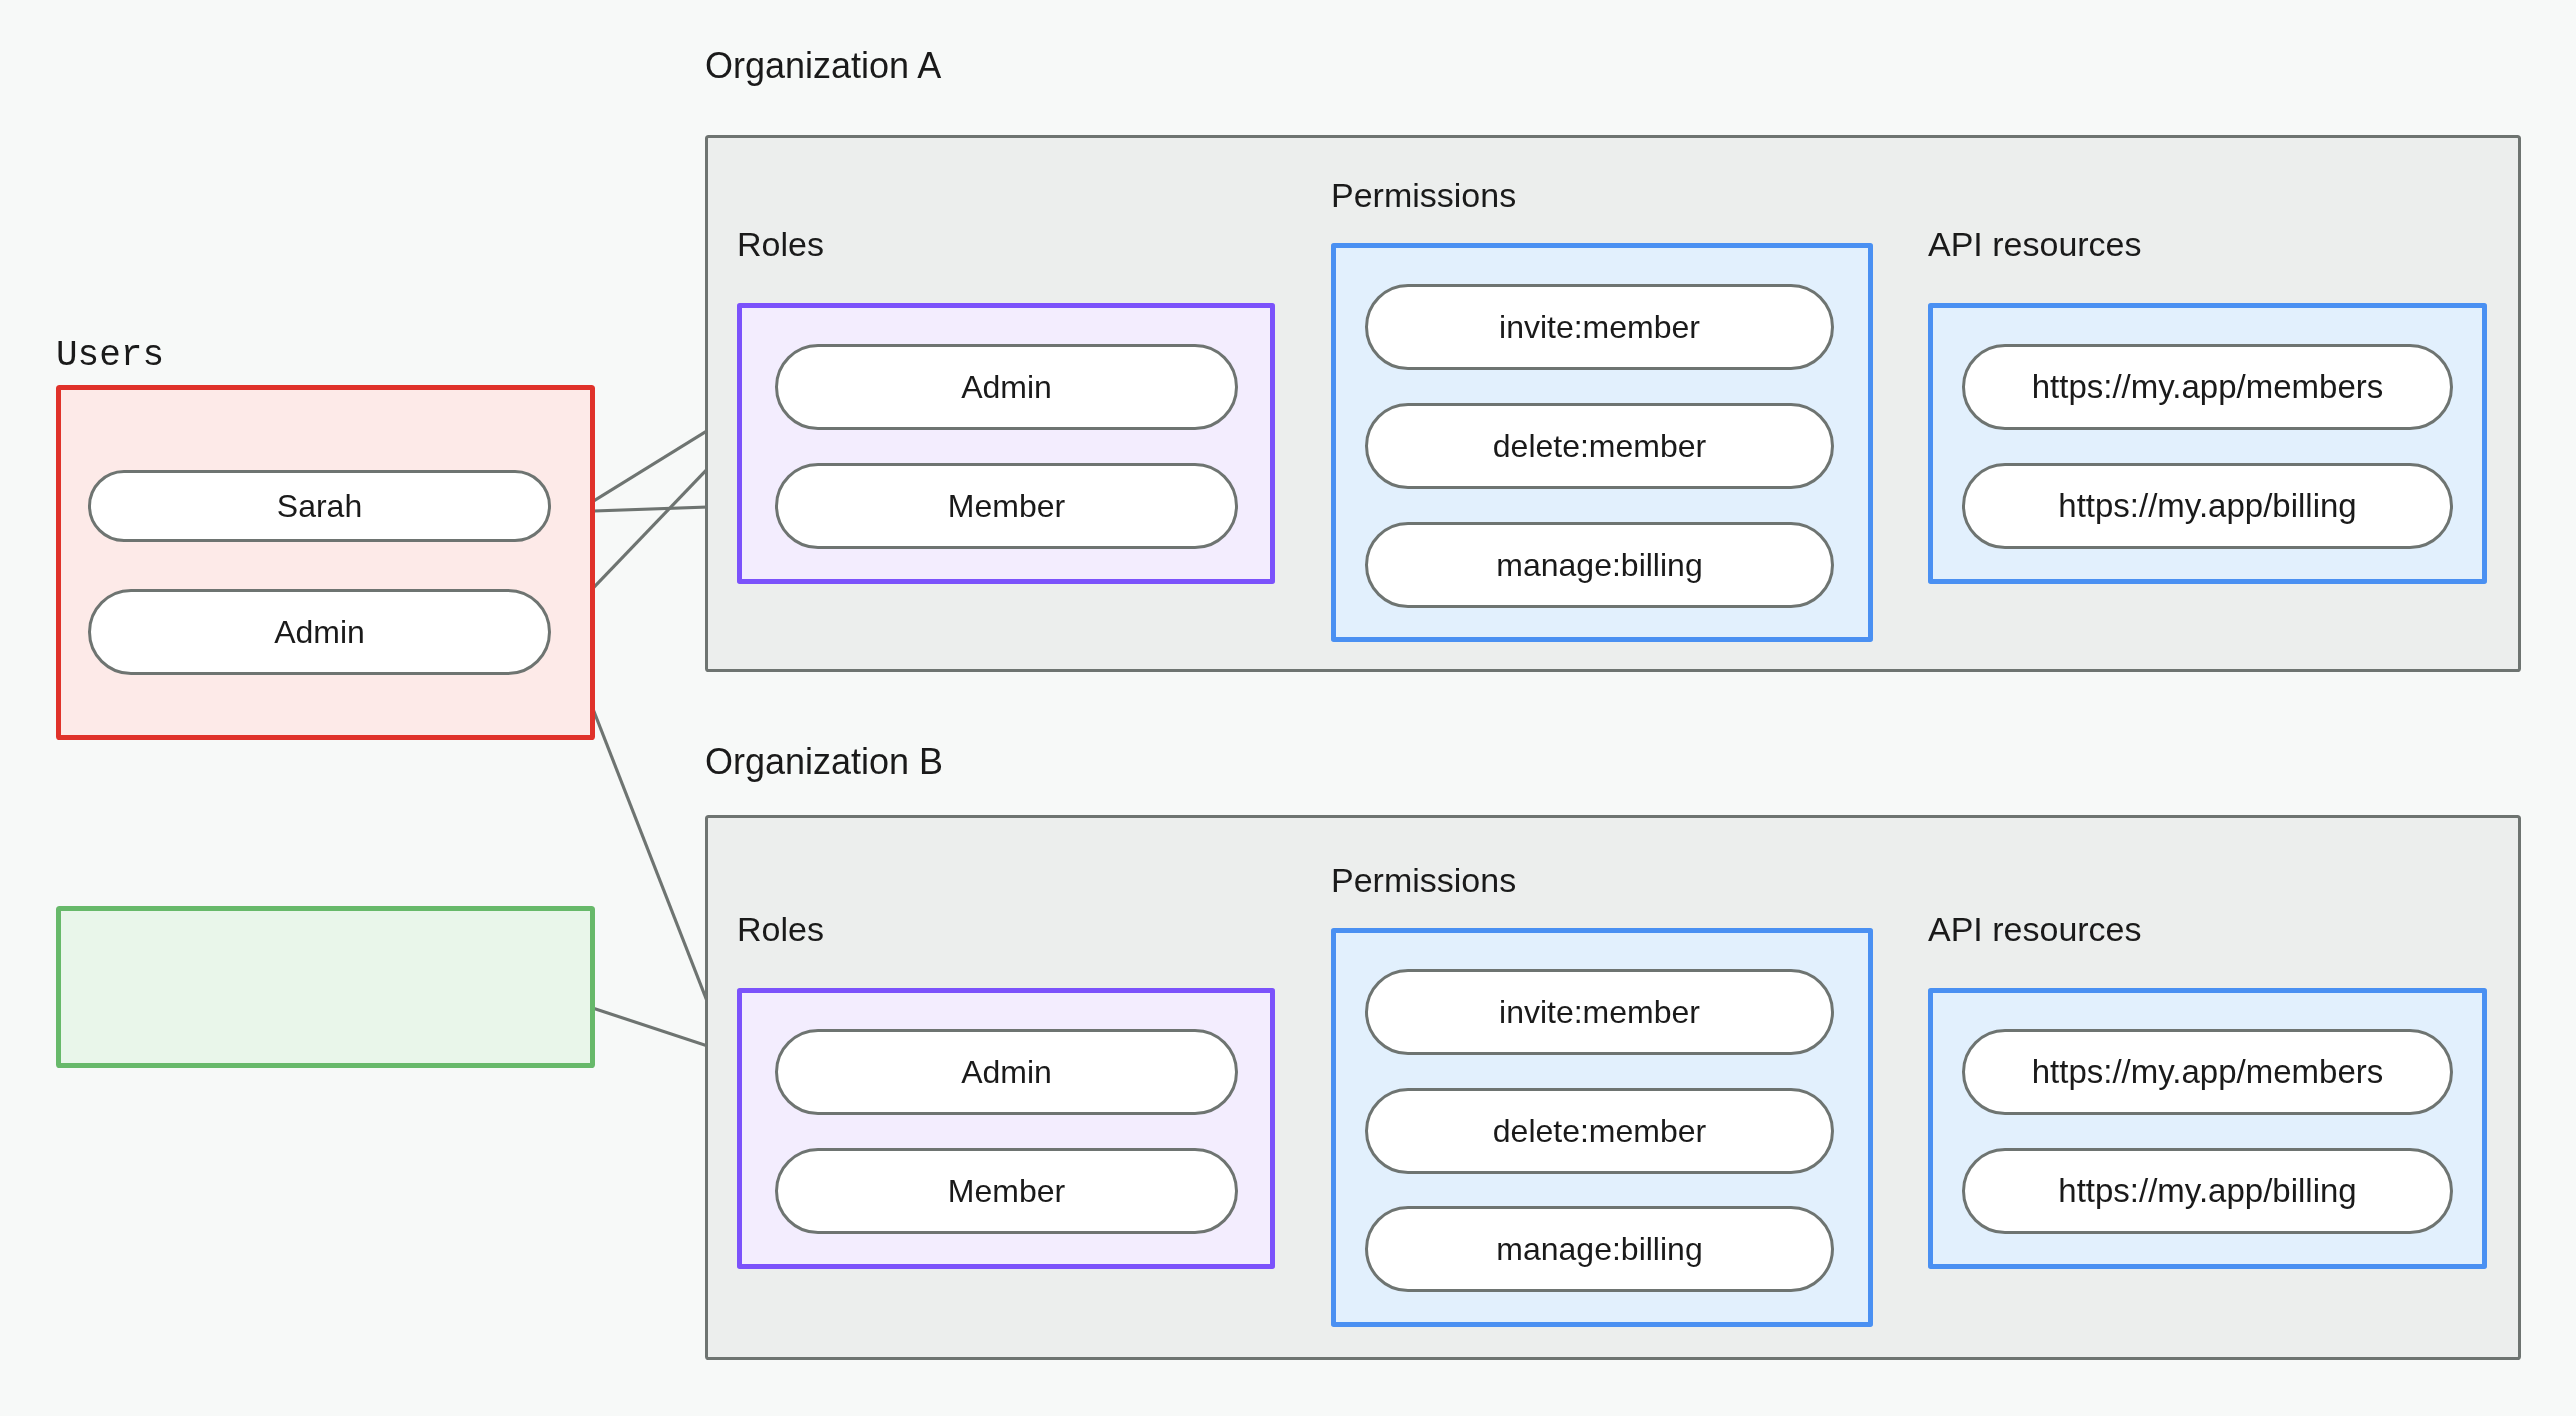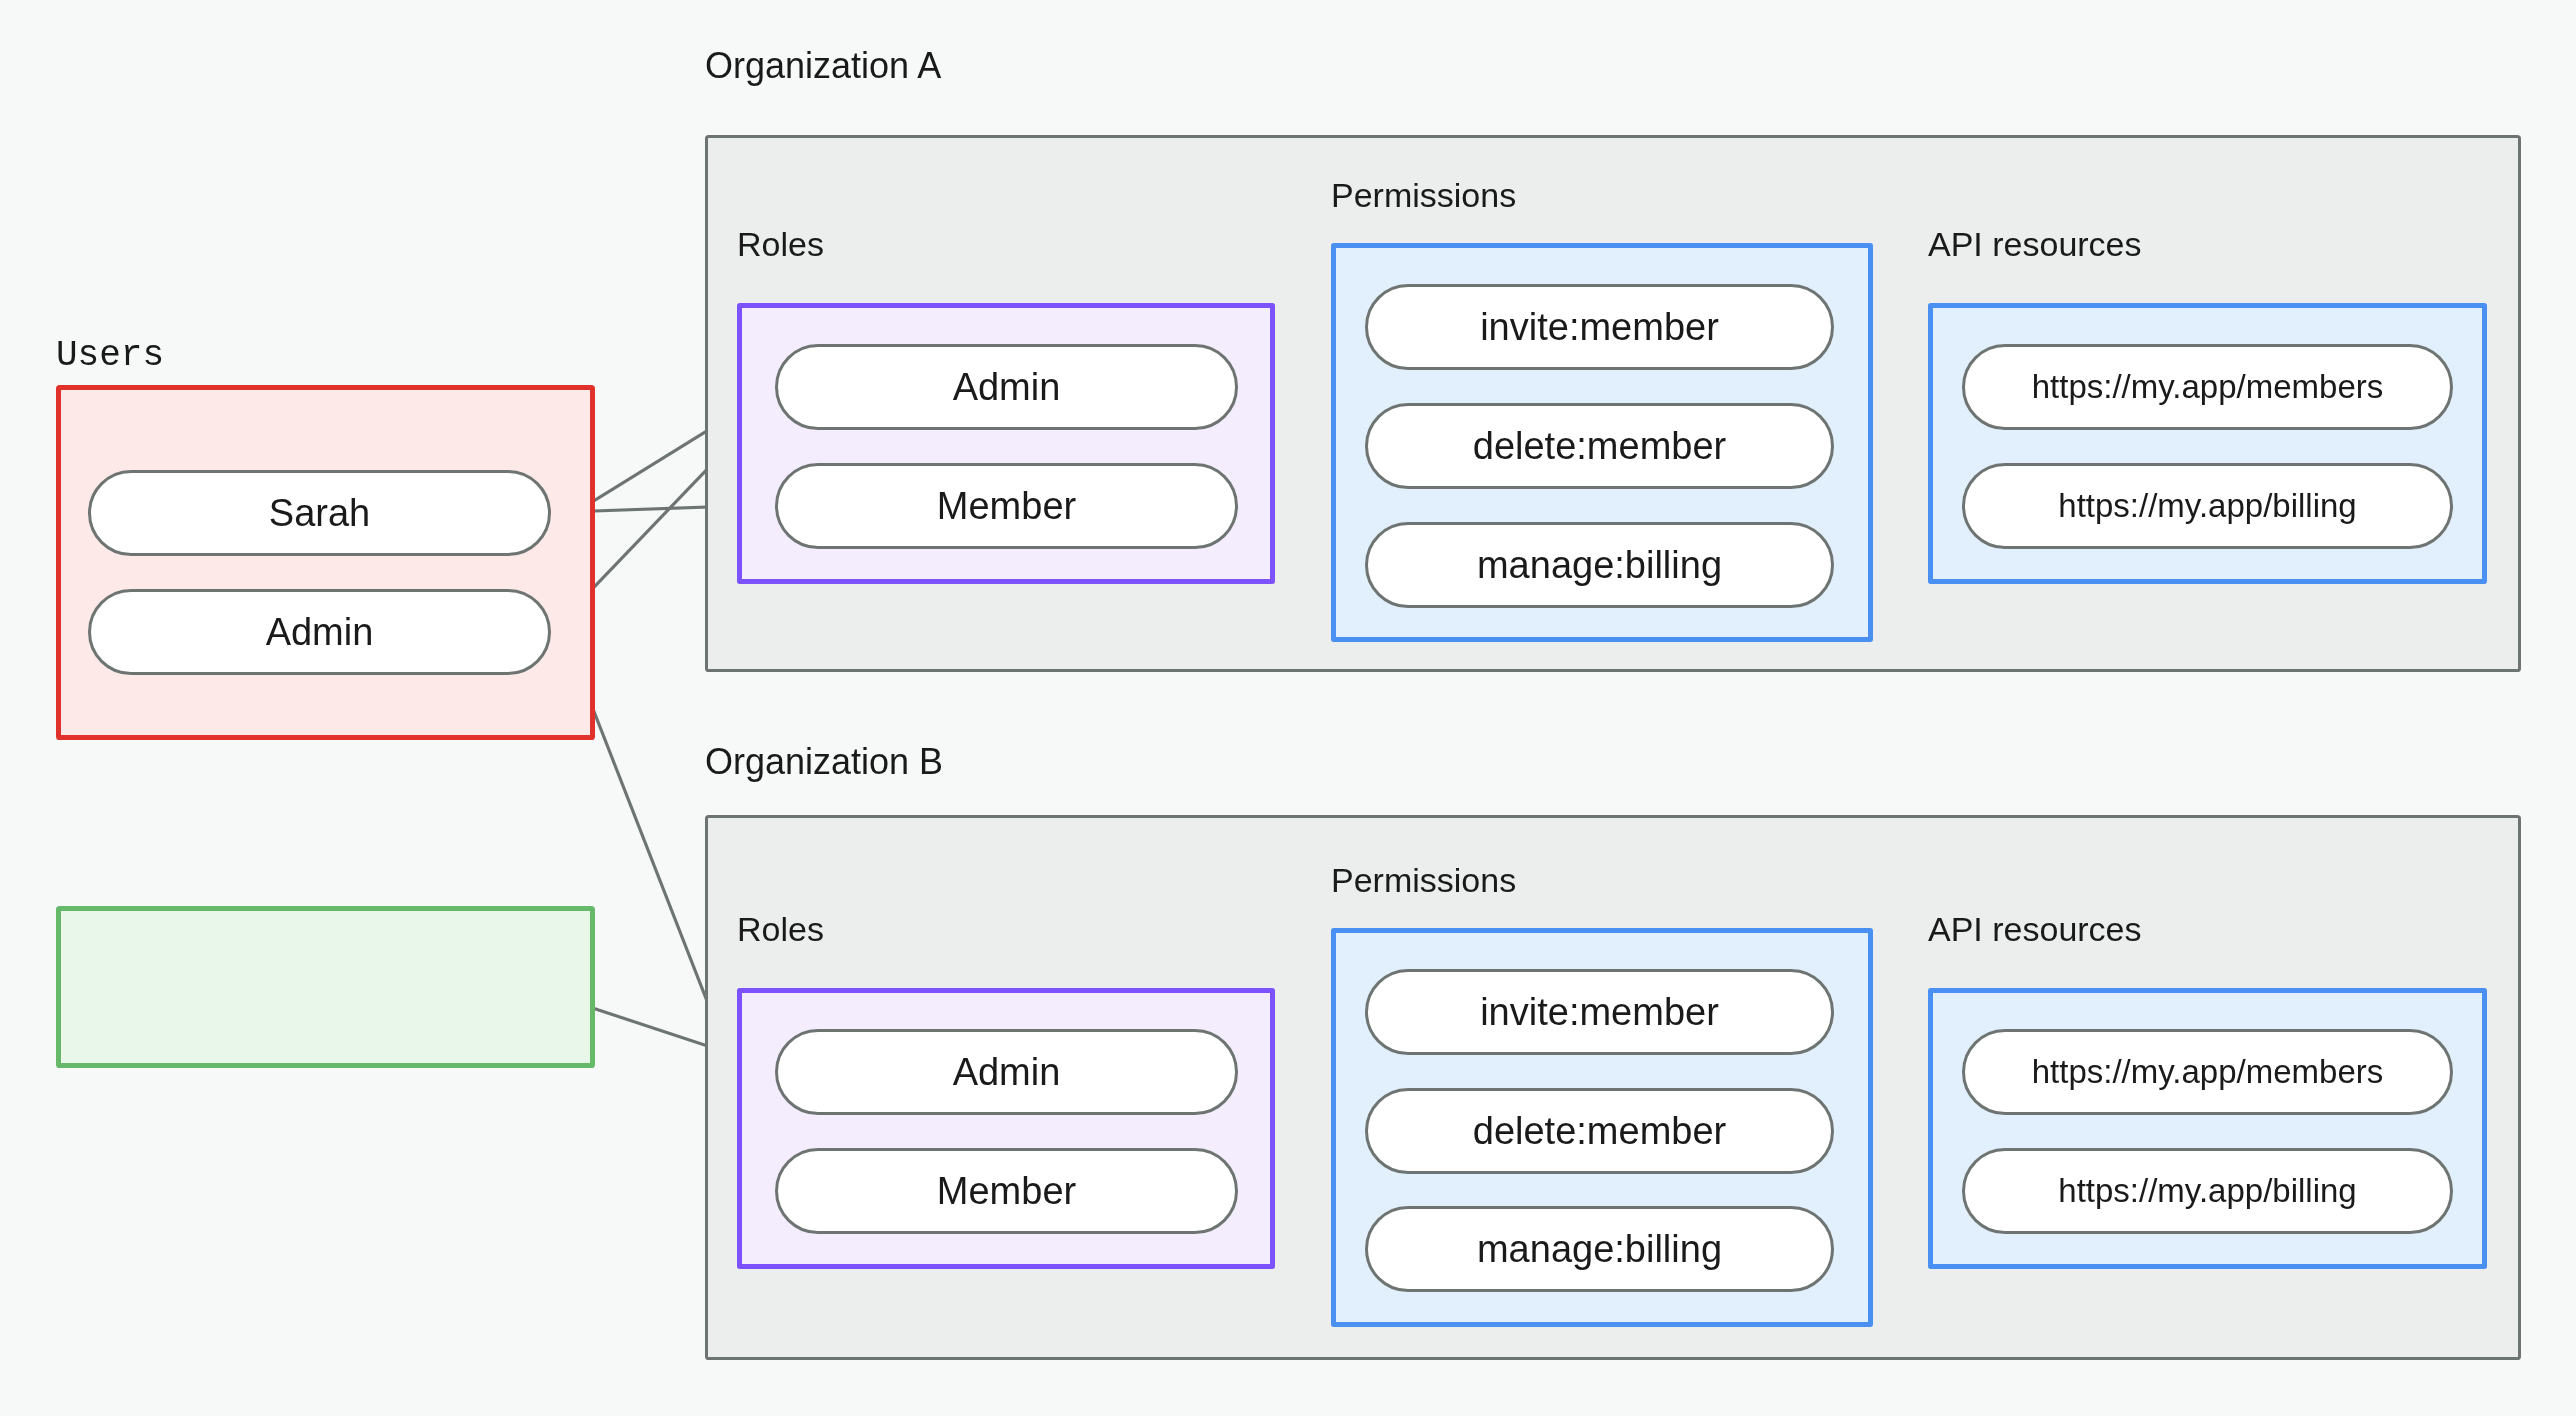--- a/index.html
+++ b/index.html
@@ -21,21 +21,21 @@
   .users-box{border:5.4px solid #e0322a;background:#fdeae8;border-radius:3.6px;}
   .m2m-box{border:5.4px solid #67b96a;background:#e9f6ea;border-radius:3.6px;}
   .roles-box{border:5.4px solid #7b52fb;background:#f3edfe;border-radius:2.7px;}
   .perm-box{border:5.4px solid #4a90f2;background:#e2f0fd;border-radius:2.7px;}
   .api-box{border:5.4px solid #4a90f2;background:#e2f0fd;border-radius:2.7px;}
   .pill{
     position:absolute;box-sizing:border-box;
     background:#ffffff;border:3.6px solid #6e7471;
     border-radius:43px;
     display:flex;align-items:center;justify-content:center;
-    font-size:38px;color:#1a1a1a;white-space:nowrap;
+    font-size:32px;color:#1a1a1a;white-space:nowrap;
   }
   svg.edges{position:absolute;left:0;top:0;width:2576px;height:1416px;pointer-events:none;}
   svg.edges line,svg.edges polyline,svg.edges path{
     stroke:#6e7471;stroke-width:3.5;fill:none;
   }
   svg.edges circle{fill:#6e7471;}
 </style>
 </head>
 <body>
 
@@ -80,21 +80,21 @@
     <circle cx="1523" cy="1386" r="12"></circle>
 
     <circle cx="2186" cy="430" r="12"></circle>
     <circle cx="2186" cy="562" r="12"></circle>
     <circle cx="2186" cy="1190" r="12"></circle>
     <circle cx="2186" cy="1322" r="12"></circle>
   </svg>
 
   <div class="grp-label" style="left:56px;top:338px;font-family:Liberation Mono, monospace;">Users</div>
   <div class="region users-box" style="left:56px;top:385px;width:539px;height:355px;"></div>
-  <div class="pill" style="left:88px;top:470px;width:463px;height:86px;">Sarah</div>
+  <div class="pill" style="left:88px;top:470px;width:463px;height:72px;">Sarah</div>
   <div class="pill" style="left:88px;top:589px;width:463px;height:86px;">Admin</div>
 
   <div class="region m2m-box" style="left:56px;top:906px;width:539px;height:162px;"></div>
 
   <div class="grp-label" style="left:705px;top:48px;">Organization A</div>
   <div class="region org-box" style="left:705px;top:135px;width:1816px;height:537px;"></div>
 
   <div class="grp-label" style="left:737px;top:227px;font-size:34px;">Roles</div>
   <div class="region roles-box" style="left:737px;top:303px;width:538px;height:281px;"></div>
   <div class="pill" style="left:775px;top:344px;width:463px;height:86px;">Admin</div>

